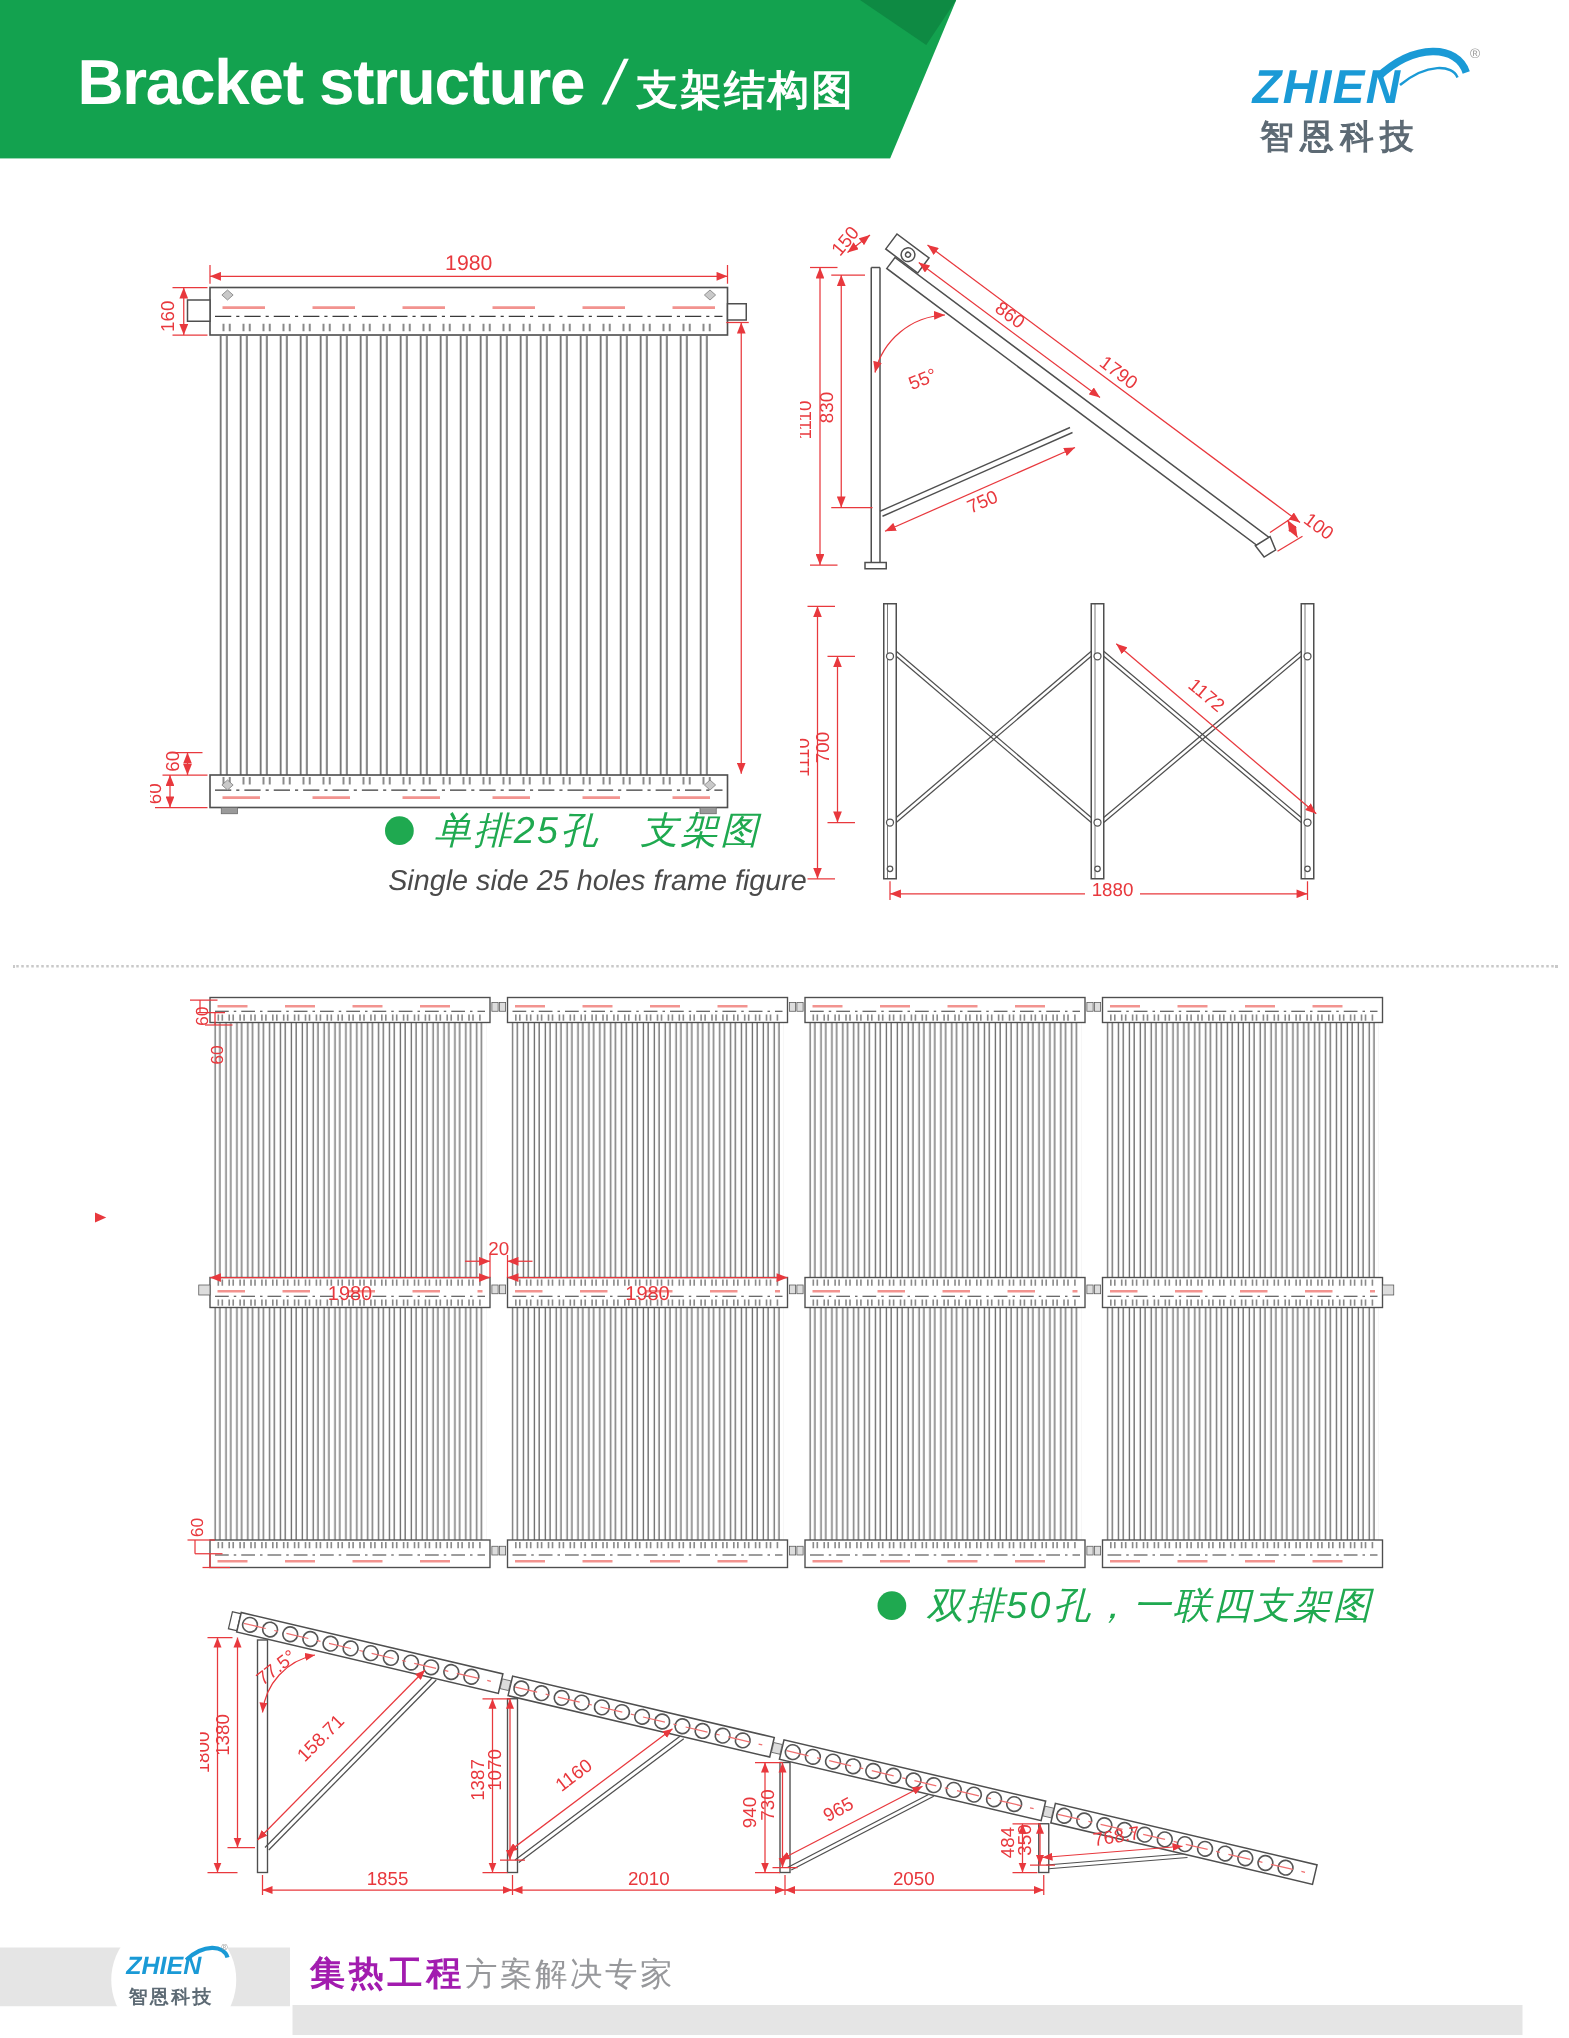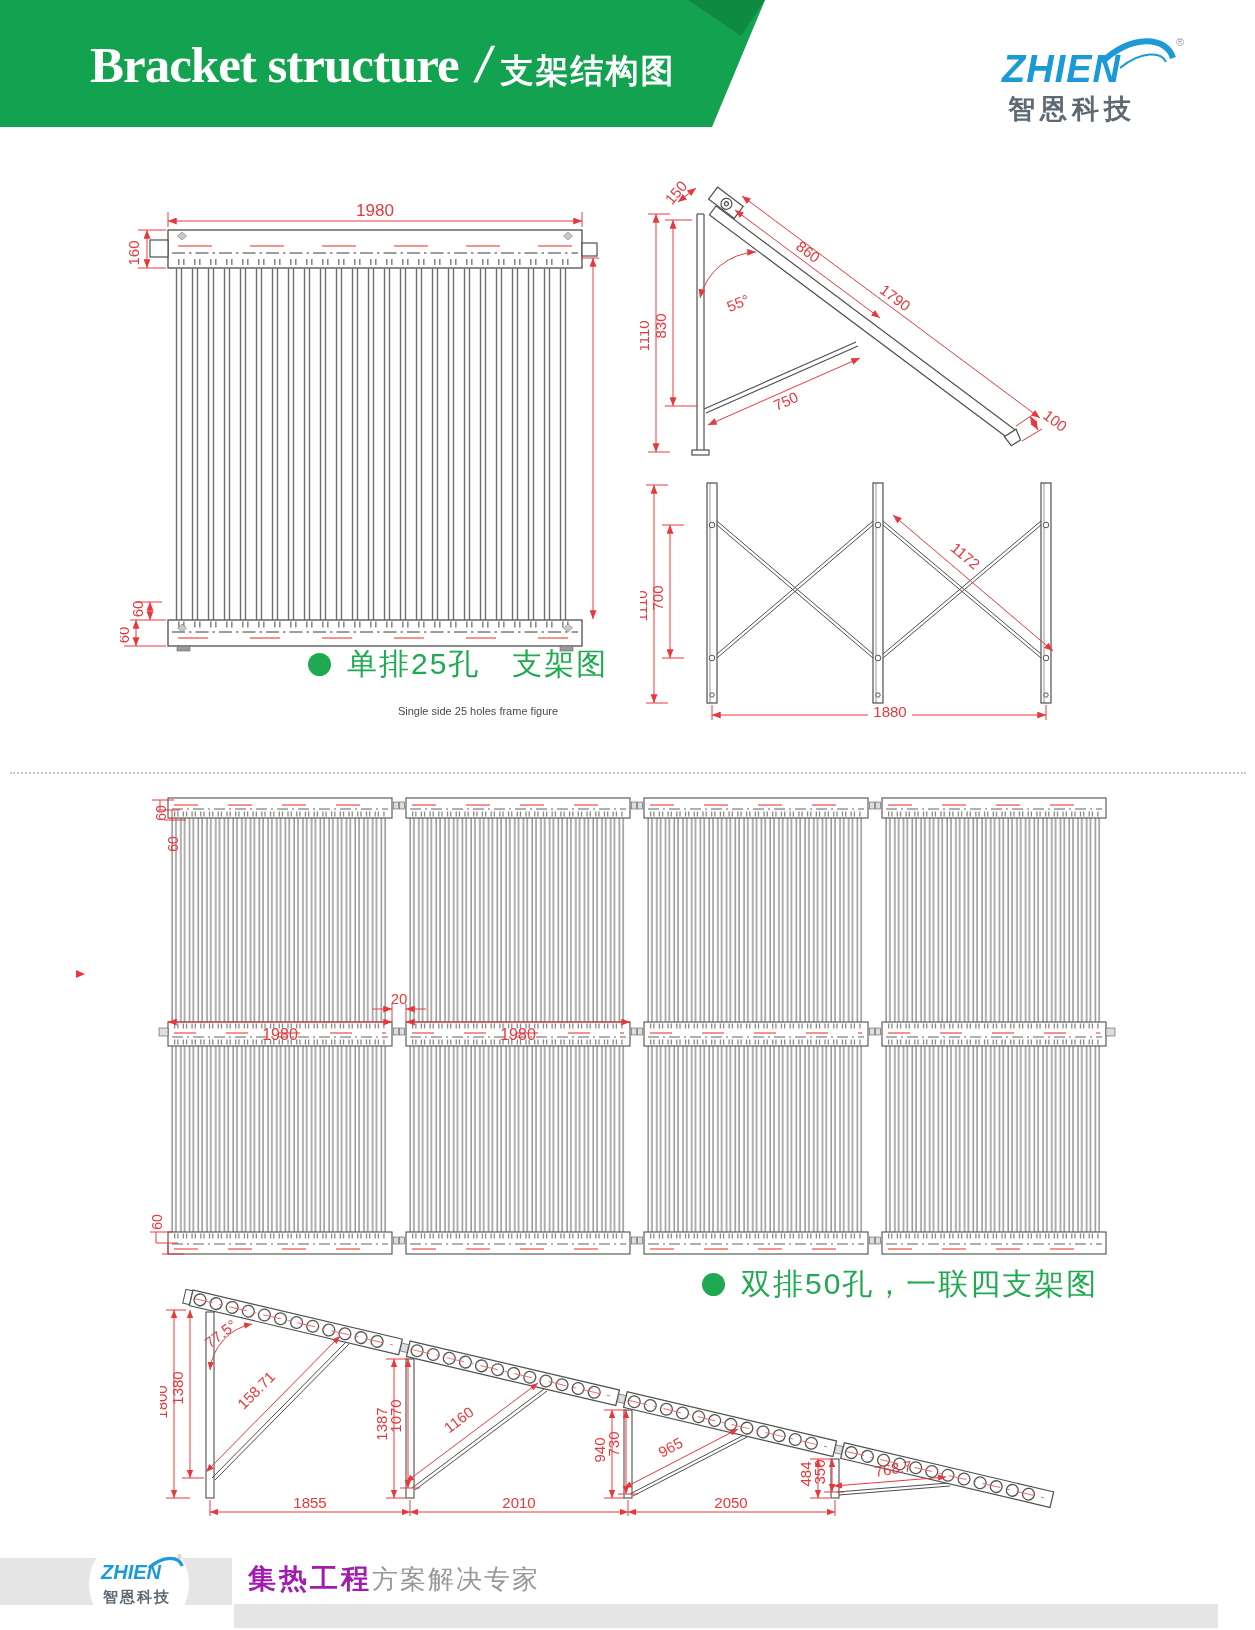--- a/index.html
+++ b/index.html
@@ -7,29 +7,29 @@
        font-family:"Liberation Sans",sans-serif;}
   .abs{position:absolute;}
   svg{font-family:"Liberation Sans",sans-serif;}
   
   #banner{left:0;top:0;width:1255px;height:127px;}
   #banner .green{position:absolute;left:0;top:0;width:800px;height:127px;background:#13a24f;
       clip-path:polygon(0 0,765px 0,712px 127px,0 127px);}
   #banner .fold{position:absolute;left:688px;top:0;width:80px;height:36px;background:#0e8a43;
       clip-path:polygon(0 0,77px 0,53px 36px);}
   #banner .titlerow{position:absolute;left:62px;top:36px;display:flex;align-items:baseline;color:#fff;}
-  .t-en{font-family:Liberation Serif, serif;font-weight:bold;font-size:51px;letter-spacing:-1px;margin-left:28px;}
+  .t-en{font-family:Liberation Sans, sans-serif;font-weight:bold;font-size:51px;letter-spacing:-1px;}
   .t-slash{font-size:50px;font-weight:300;margin:0 10px 0 18px;transform:skewX(-12deg);}
   .t-zh{font-size:33px;font-weight:bold;letter-spacing:2px;}
   
-  .cap{display:flex;flex-direction:column;}
+  .cap{display:flex;flex-direction:column;font-style:italic;}
   .cap .row{display:flex;align-items:center;}
   .cap .dot{width:23px;height:23px;border-radius:50%;background:#1fa950;margin-right:16px;flex:0 0 auto;}
   .cap .zh{font-size:30px;color:#1fa950;letter-spacing:2px;white-space:nowrap;}
-  .cap .en{font-size:11px;color:#4a4a4a;margin-top:20px;text-align:center;white-space:nowrap;}
+  .cap .en{font-size:23px;color:#4a4a4a;margin-top:6px;text-align:center;white-space:nowrap;}
   
   #sep{left:10px;top:772px;width:1236px;height:0;border-top:2px dotted #c9c9c9;}
   
   #stray{left:76px;top:970px;width:0;height:0;border-left:9px solid #e8383d;
          border-top:4px solid transparent;border-bottom:4px solid transparent;}
   
   #f-band{left:0;top:1558px;width:232px;height:47px;background:#e5e5e5;}
   #f-strip{left:234px;top:1604px;width:984px;height:24px;background:#e5e5e5;}
   #f-circle{left:89px;top:1534px;width:100px;height:100px;border-radius:50%;background:#fff;
             display:flex;align-items:center;justify-content:center;}

